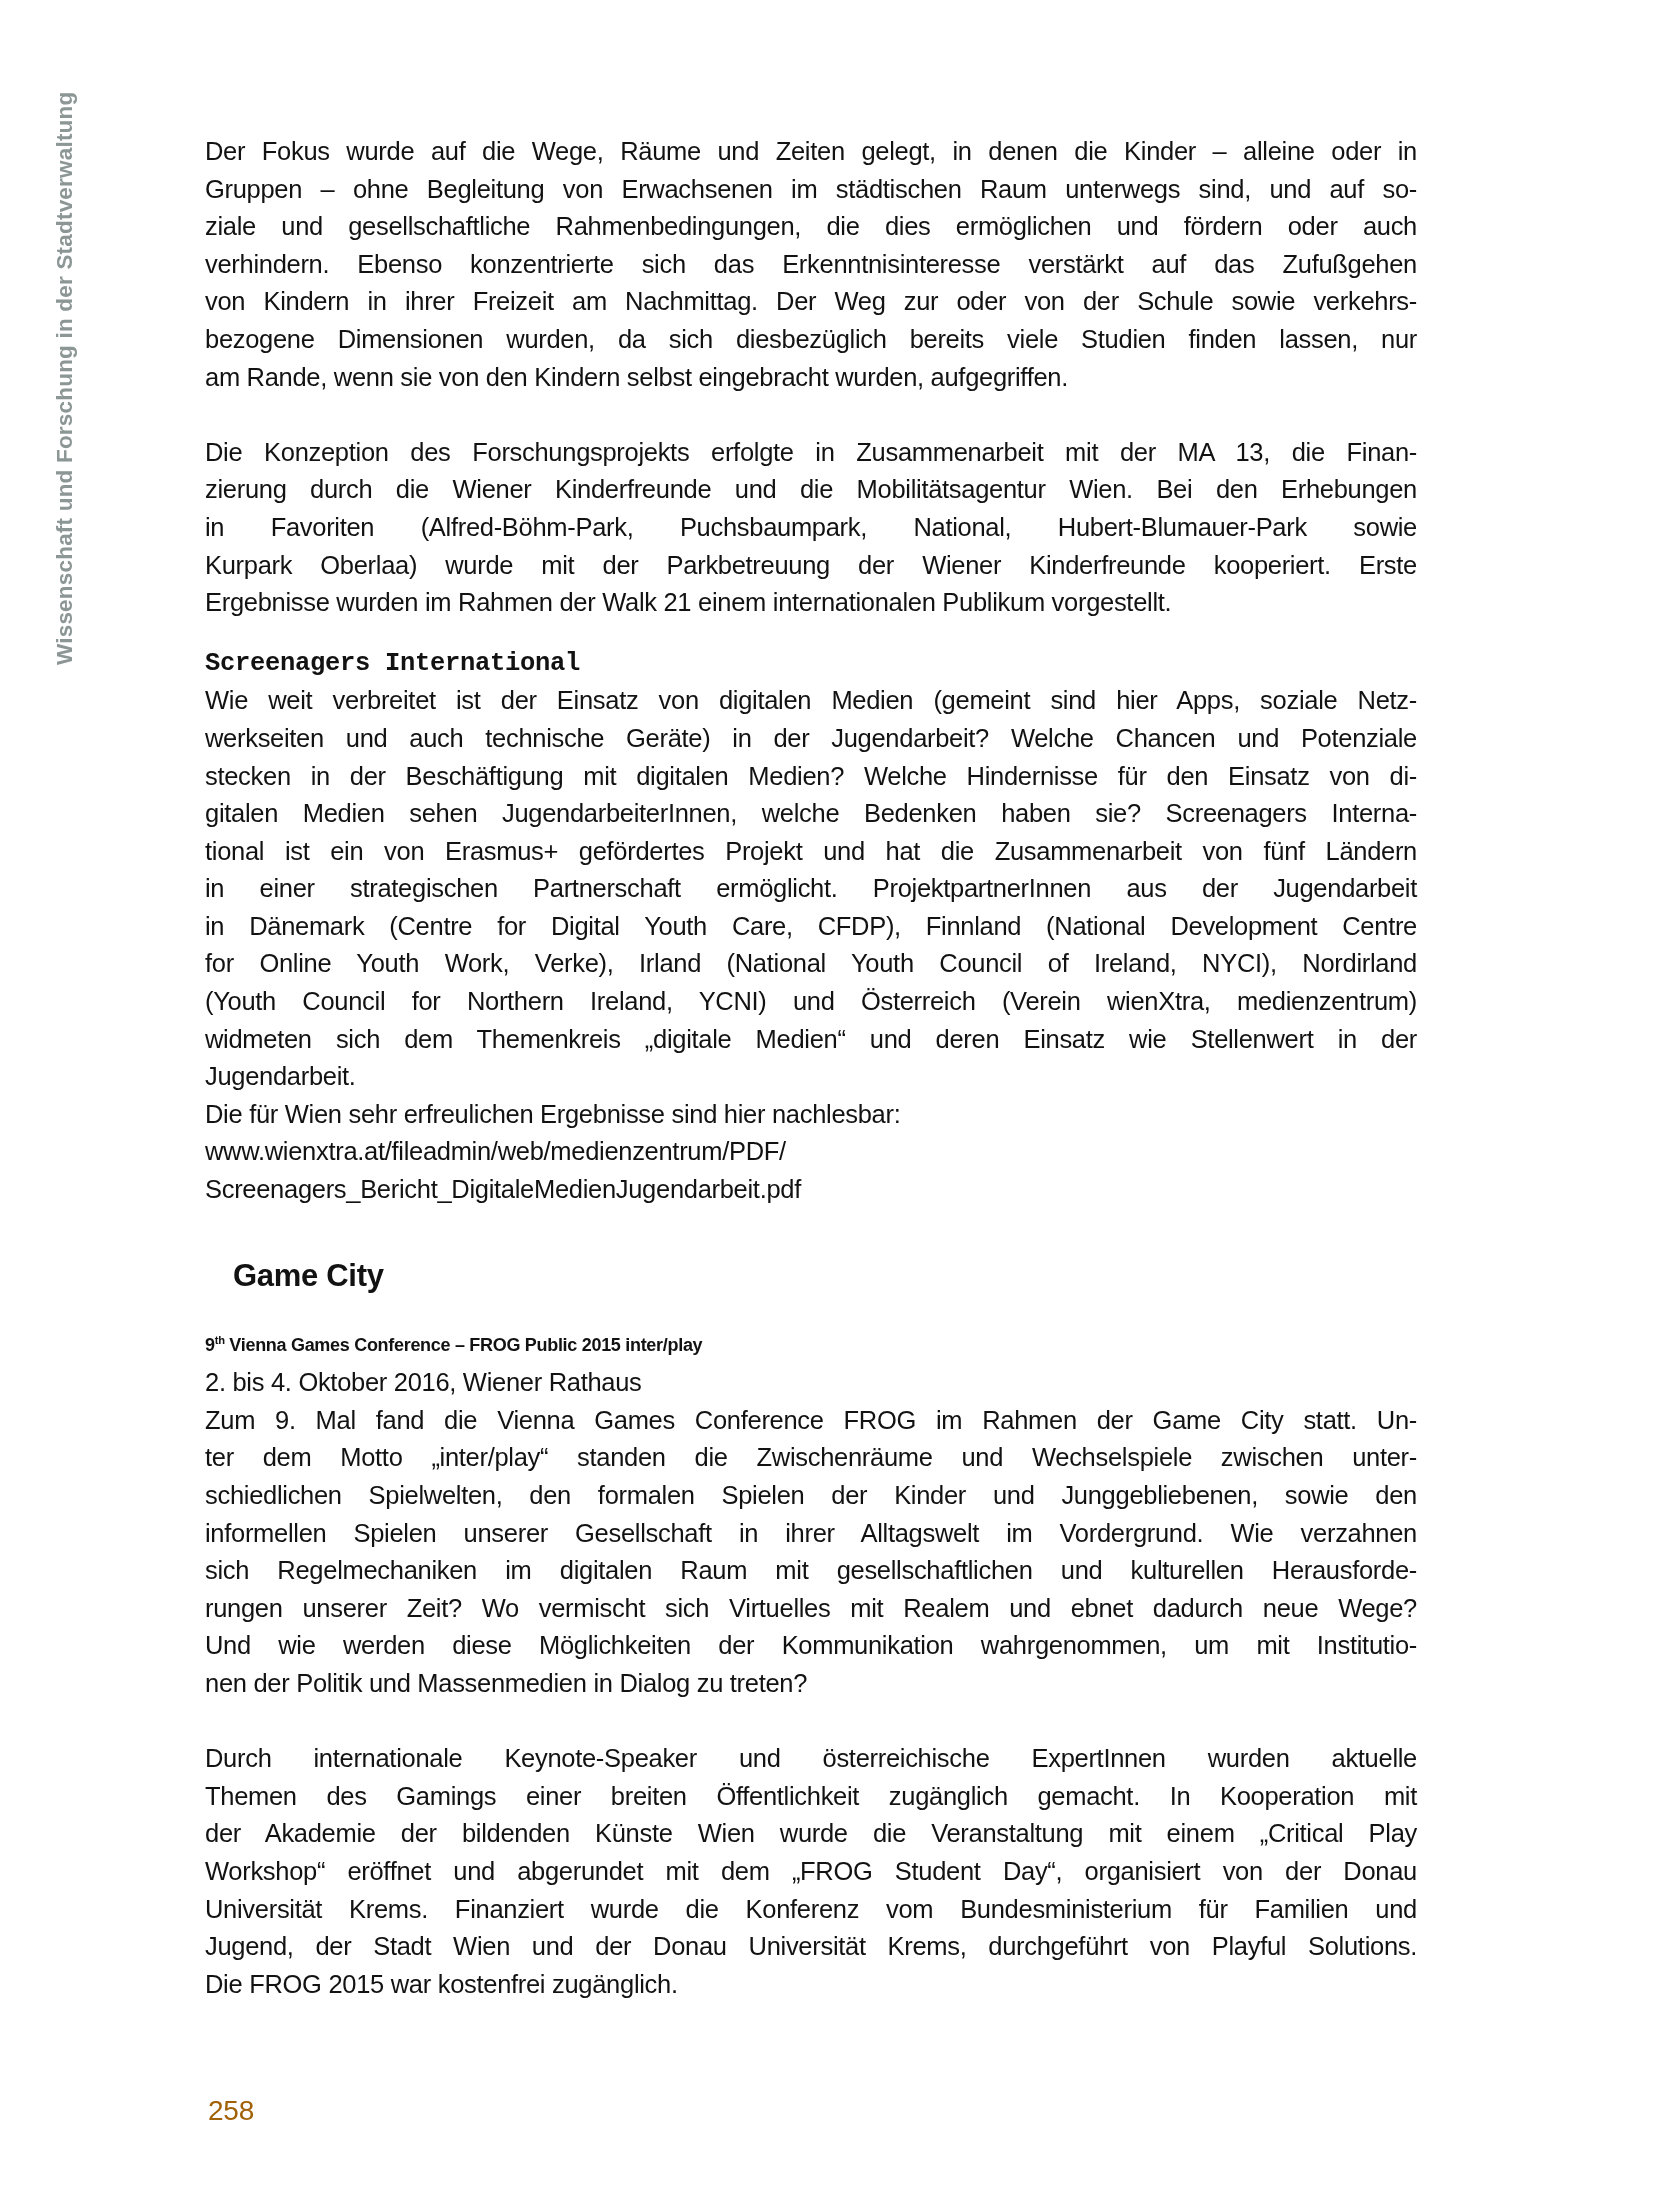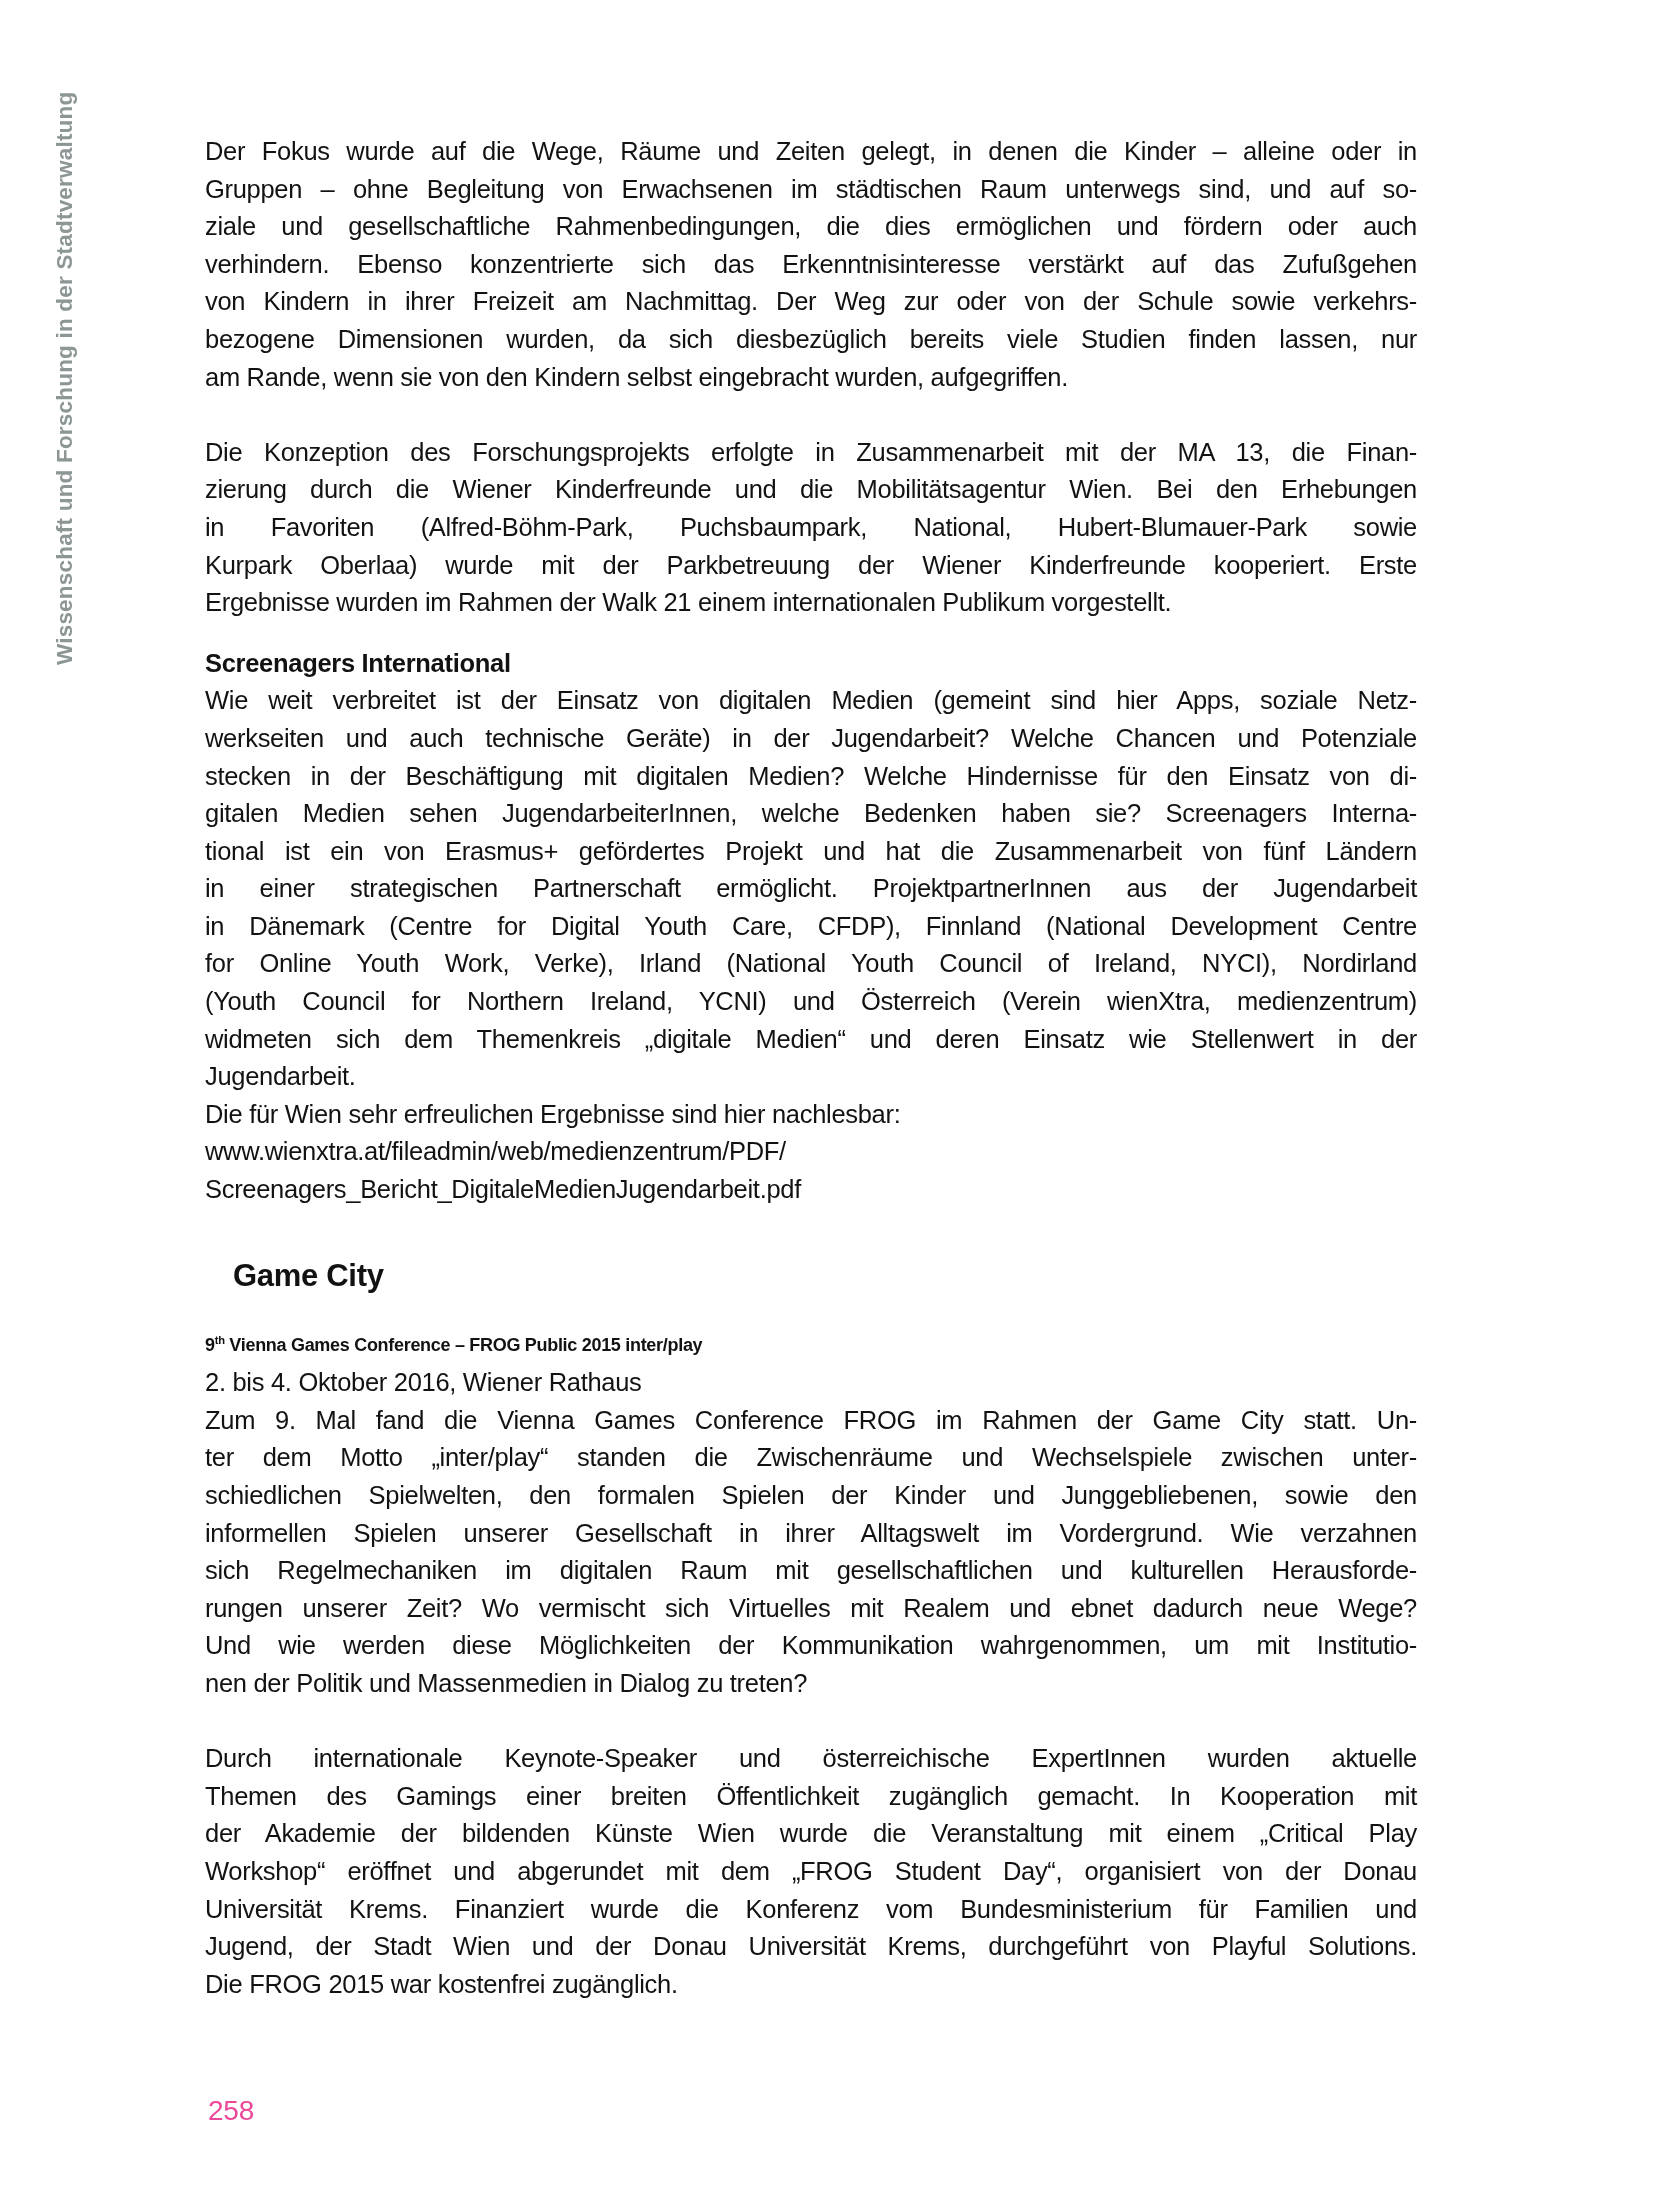--- a/index.html
+++ b/index.html
@@ -45,21 +45,21 @@
     white-space: nowrap;
   }
   .line.just {
     white-space: normal;
     text-align: justify;
     text-align-last: justify;
   }
 
   .block { margin: 0; }
   .mt-blank { margin-top: 37.6px; }     
-  .mt-heading { margin-top: 23px; }     
+  .mt-heading { margin-top: 23px; font-family: Liberation Mono, monospace; }     
 
   .h-sub {
     font-weight: 700;
     font-size: 25.5px;
     line-height: 37.6px;
     letter-spacing: -0.3px;
   }
 
   .h-game {
     font-weight: 700;
@@ -83,21 +83,21 @@
     vertical-align: super;
   }
 
   .page-number {
     position: absolute;
     left: 208px;
     top: 2094px;
     font-size: 28px;
     line-height: 34px;
     letter-spacing: -0.2px;
-    color: #ec4899;
+    color: #a16207;
   }
 </style>
 </head>
 <body>
 
 <div class="sidebar-label">Wissenschaft und Forschung in der Stadtverwaltung</div>
 
 <div class="content">
 
   <div class="block">

